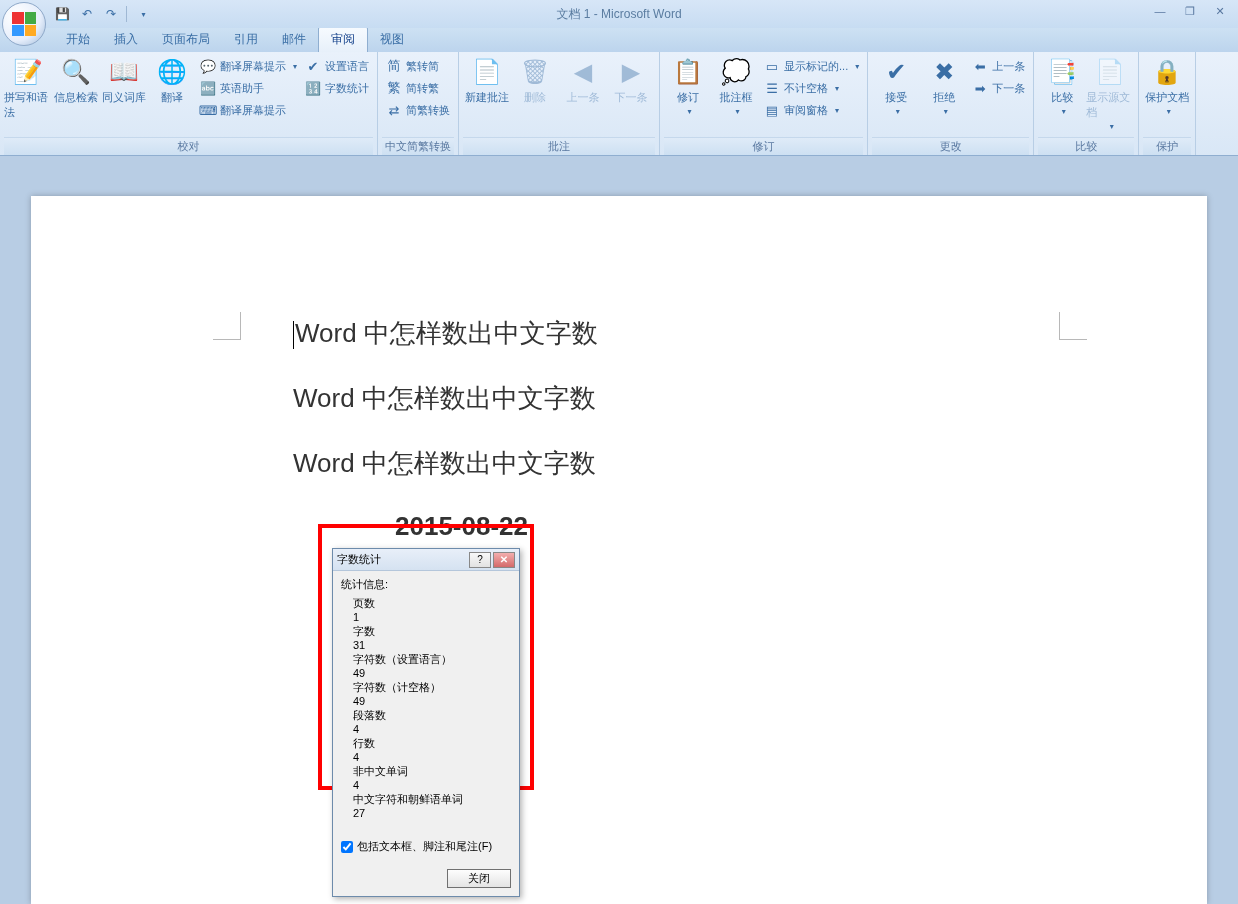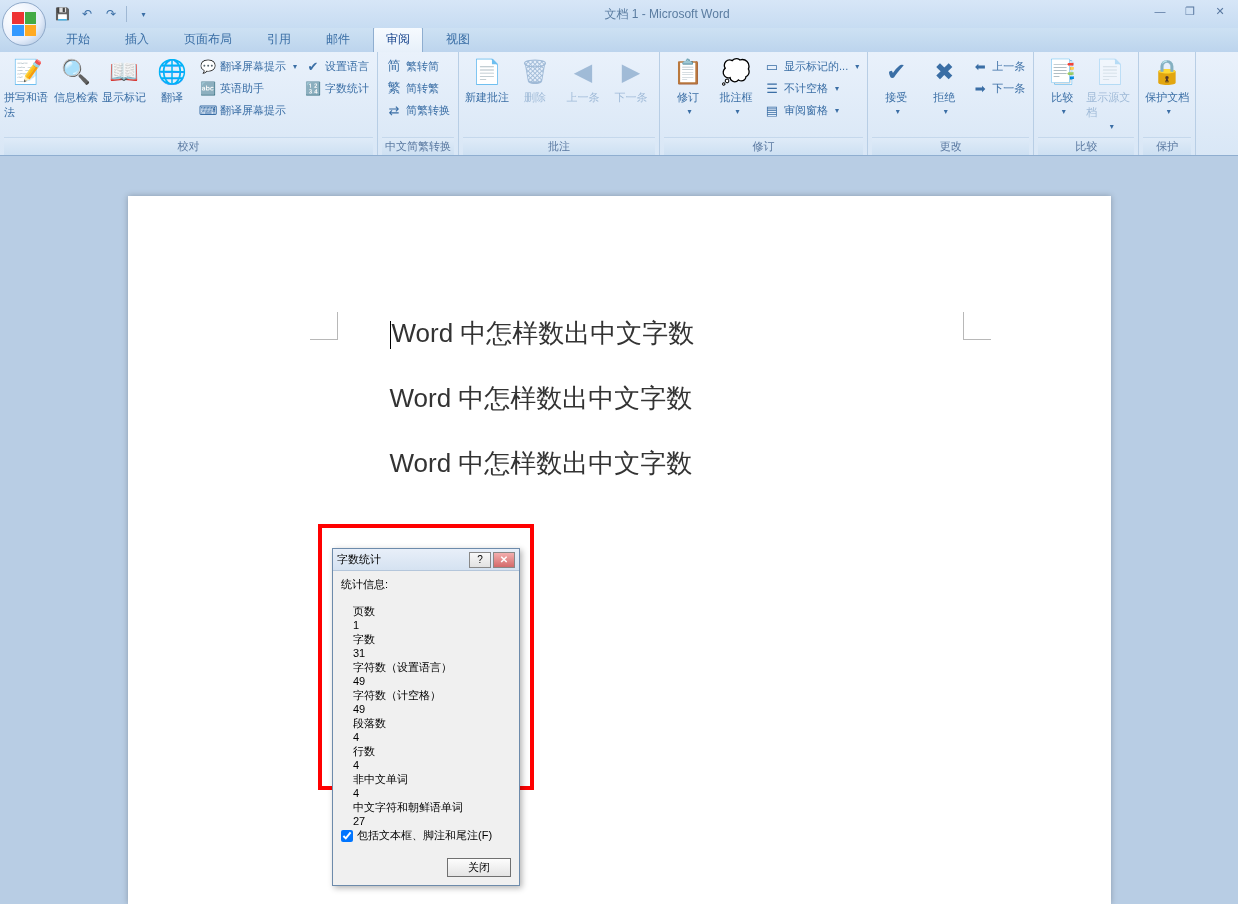--- a/index.html
+++ b/index.html
@@ -6,62 +6,62 @@
   body { background: #bcd4ed; width: 1238px; height: 904px; overflow: hidden; position: relative; }
 
   
   .titlebar { height: 28px; background: linear-gradient(#d7e6f7,#c7dcf2); display: flex; align-items: center; font-size: 12px; color: #5a7ca0; position: relative; }
   .office-btn { width: 44px; height: 44px; border-radius: 50%; background: radial-gradient(circle at 30% 30%, #fff, #e6eefb 60%, #9cb8d8); position: absolute; left: 2px; top: 2px; z-index: 30; display:flex; align-items:center; justify-content:center; border:1px solid #8fa9c9; }
   .office-logo { width:24px; height:24px; display:grid; grid-template-columns:1fr 1fr; grid-template-rows:1fr 1fr; gap:1px; }
   .office-logo span:nth-child(1){background:#e33;} .office-logo span:nth-child(2){background:#4a4;} .office-logo span:nth-child(3){background:#39f;} .office-logo span:nth-child(4){background:#fa2;}
   .qat { margin-left: 54px; display:flex; align-items:center; gap:6px; }
   .qat-item { width:18px; height:18px; display:flex; align-items:center; justify-content:center; color:#3a6ea5; font-size:12px; }
   .qat-sep { width:1px; height:16px; background:#9fb8d4; }
-  .title-text { position:absolute; left:50%; transform:translateX(-50%);margin-left:48px; }
+  .title-text { position:absolute; left:50%; transform:translateX(-50%); }
   .win-controls { position:absolute; right:4px; top:2px; display:flex; gap:2px; }
   .win-controls div { width:28px; height:18px; display:flex; align-items:center; justify-content:center; color:#5978a0; font-size:11px; }
 
   
-  .tabs { height: 24px; background: linear-gradient(#cde1f3,#bcd4ed); display:flex; align-items:flex-end; padding-left:54px; font-size:12px;gap:11px; }
+  .tabs { height: 24px; background: linear-gradient(#cde1f3,#bcd4ed); display:flex; align-items:flex-end; padding-left:54px; font-size:12px; }
   .tab { padding: 4px 12px; color:#3a6ea5; cursor:default; }
   .tab.active { background: linear-gradient(#f7fbff,#e7f0fa); border:1px solid #8faed0; border-bottom:none; border-radius:3px 3px 0 0; color:#15428b; }
 
   
   .ribbon { height: 104px; background: linear-gradient(#e9f1fb,#d9e7f6); border-bottom:1px solid #8faed0; display:flex; }
   .group { border-right:1px solid #b8cee5; display:flex; flex-direction:column; padding:2px 4px 0 4px; }
   .group-body { flex:1; display:flex; align-items:flex-start; }
   .group-label { height:18px; font-size:11px; color:#5978a0; text-align:center; background:linear-gradient(#dfebf8,#cde0f2); border-top:1px solid #c5d8ec; display:flex; align-items:center; justify-content:center; }
   .big-btn { display:flex; flex-direction:column; align-items:center; width:48px; padding:2px 0; font-size:11px; color:#3a6ea5; gap:2px; }
   .big-btn .ico { width:32px; height:32px; display:flex; align-items:center; justify-content:center; font-size:24px; }
   .small-btn { display:flex; align-items:center; gap:4px; font-size:11px; color:#3a6ea5; padding:2px 4px; white-space:nowrap; }
   .small-btn .ico { width:16px; height:16px; display:flex; align-items:center; justify-content:center; font-size:13px; }
   .vcol { display:flex; flex-direction:column; gap:2px; padding-top:2px; }
   .dd::after { content:"▾"; font-size:8px; margin-left:3px; }
 
   
   .workspace { position:absolute; top:156px; left:0; right:0; bottom:0; background:#b8cde4; display:flex; justify-content:center; overflow:hidden; }
-  .page { width:983px; background:#fff; margin-top:40px; box-shadow:0 0 6px rgba(0,0,0,.25); position:relative; padding:120px 188px 0 188px; }
+  .page { width:1176px; background:#fff; margin-top:40px; box-shadow:0 0 6px rgba(0,0,0,.25); position:relative; padding:120px 188px 0 188px; }
   .corner { position:absolute; width:28px; height:28px; }
   .corner.tl { left:182px; top:116px; border-left:1px solid #b8b8b8; border-top:1px solid #b8b8b8; transform:rotate(180deg); }
   .corner.tr { right:120px; top:116px; border-right:1px solid #b8b8b8; border-top:1px solid #b8b8b8; transform:rotate(180deg); }
   .doc-line { font-size:26px; color:#333; margin-bottom:30px; }
   .doc-line.bold { font-weight:bold; }
   .cursor { display:inline-block; width:1px; height:28px; background:#000; vertical-align:middle; margin-right:1px; }
 
   
   .highlight { position:absolute; left:318px; top:524px; width:216px; height:266px; border:4px solid #ff0000; z-index:40; }
   .dialog { position:absolute; left:332px; top:548px; width:188px; background:#f0f0f0; border:1px solid #6d8bab; box-shadow:2px 2px 6px rgba(0,0,0,.3); z-index:45; font-size:11px; }
   .dlg-title { height:22px; background:linear-gradient(#e8eff9,#d5e2f1); display:flex; align-items:center; padding:0 4px; border-bottom:1px solid #b4c6db; }
   .dlg-title-text { flex:1; }
   .dlg-help, .dlg-close { width:22px; height:16px; border:1px solid #888; margin-left:2px; display:flex; align-items:center; justify-content:center; font-size:10px; background:linear-gradient(#f8f8f8,#e2e2e2); }
   .dlg-close { background:linear-gradient(#f3aeae,#d46a6a); color:#fff; font-weight:bold; }
   .dlg-body { padding:6px 8px 8px 8px; }
-  .dlg-heading { margin-bottom:12px; }
+  .dlg-heading { margin-bottom:4px; }
   .stat-row { display:flex; justify-content:space-between; padding:0 0 1px 12px;flex-direction:column; }
-  .dlg-check { display:flex; align-items:center; gap:4px; margin-top:0; }
+  .dlg-check { display:flex; align-items:center; gap:4px; margin-top:19px; }
   .dlg-check input { width:12px; height:12px; }
   .dlg-btn-row { text-align:right; margin-top:15px; }
   .dlg-btn { padding:1px 20px; font-size:11px; border:1px solid #707070; background:linear-gradient(#fdfdfd,#e4e4e4); }
 </style>
 </head>
 <body>
 
 <div class="titlebar">
   <div class="office-btn">
     <div class="office-logo">
@@ -103,21 +103,21 @@
       <div class="big-btn">
         <div class="ico">📝</div>
         <span>拼写和语法</span>
       </div>
       <div class="big-btn">
         <div class="ico">🔍</div>
         <span>信息检索</span>
       </div>
       <div class="big-btn">
         <div class="ico">📖</div>
-        <span>显示标记</span>
+        <span>同义词库</span>
       </div>
       <div class="big-btn">
         <div class="ico">🌐</div>
         <span>翻译</span>
       </div>
       <div class="vcol">
         <div class="small-btn dd">
             <span class="ico">💬</span>
             <span>翻译屏幕提示</span>
           </div>
@@ -265,20 +265,21 @@
 </div>
 
 <div class="workspace">
   <div class="page">
     <div class="corner tl"></div>
     <div class="corner tr"></div>
     <div style="padding-left:74px;">
       <div class="doc-line"><span class="cursor"></span><span>Word 中怎样数出中文字数</span></div>
       <div class="doc-line">Word 中怎样数出中文字数</div>
       <div class="doc-line">Word 中怎样数出中文字数</div>
+      <div class="doc-line bold" style="padding-left:102px;">2015-08-22</div>
     </div>
   </div>
 </div>
 
 <div class="highlight"></div>
 
 <div class="dialog">
   <div class="dlg-title">
     <span class="dlg-title-text">字数统计</span>
     <div class="dlg-help">?</div>

